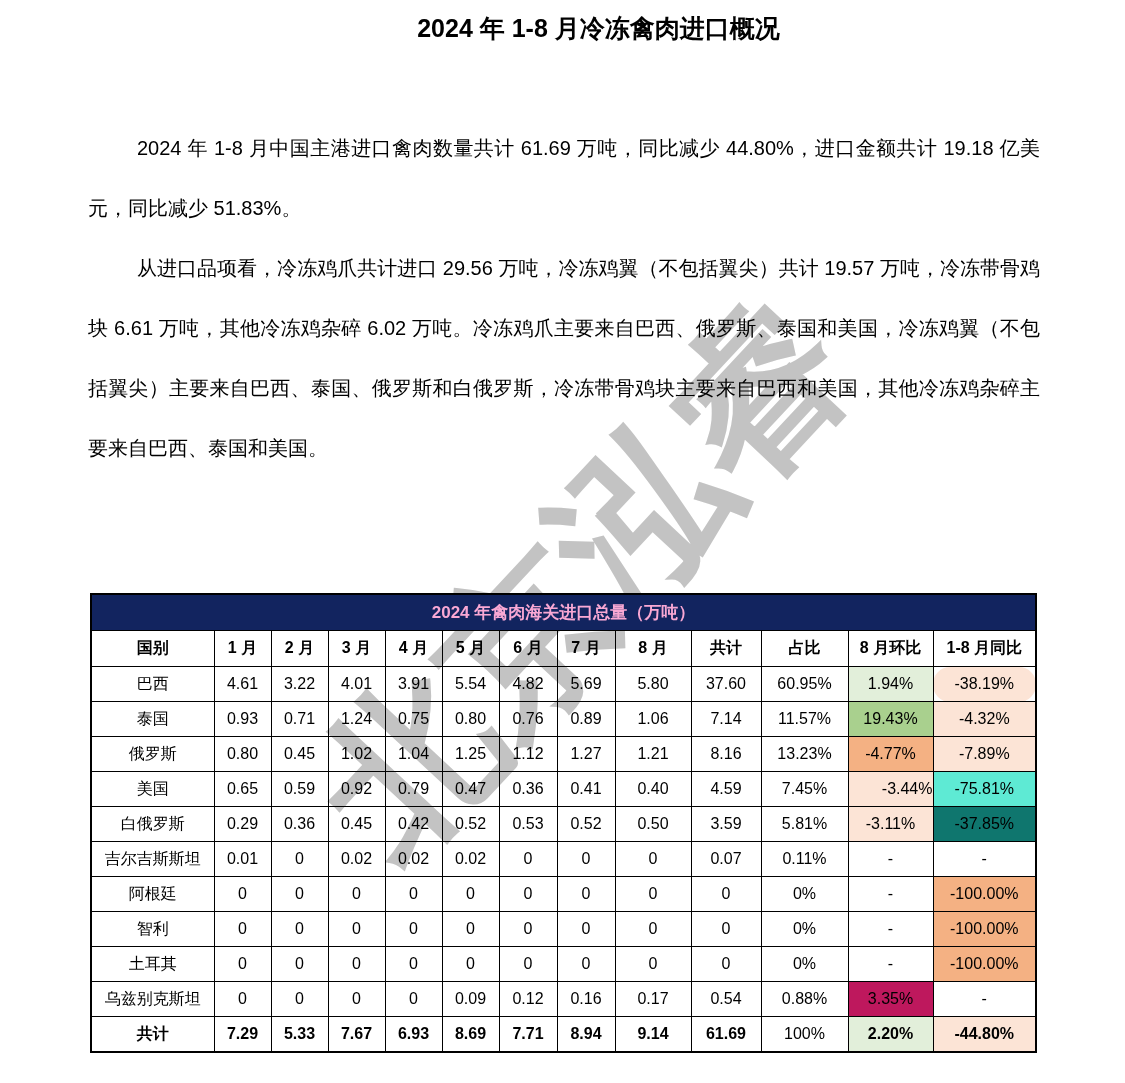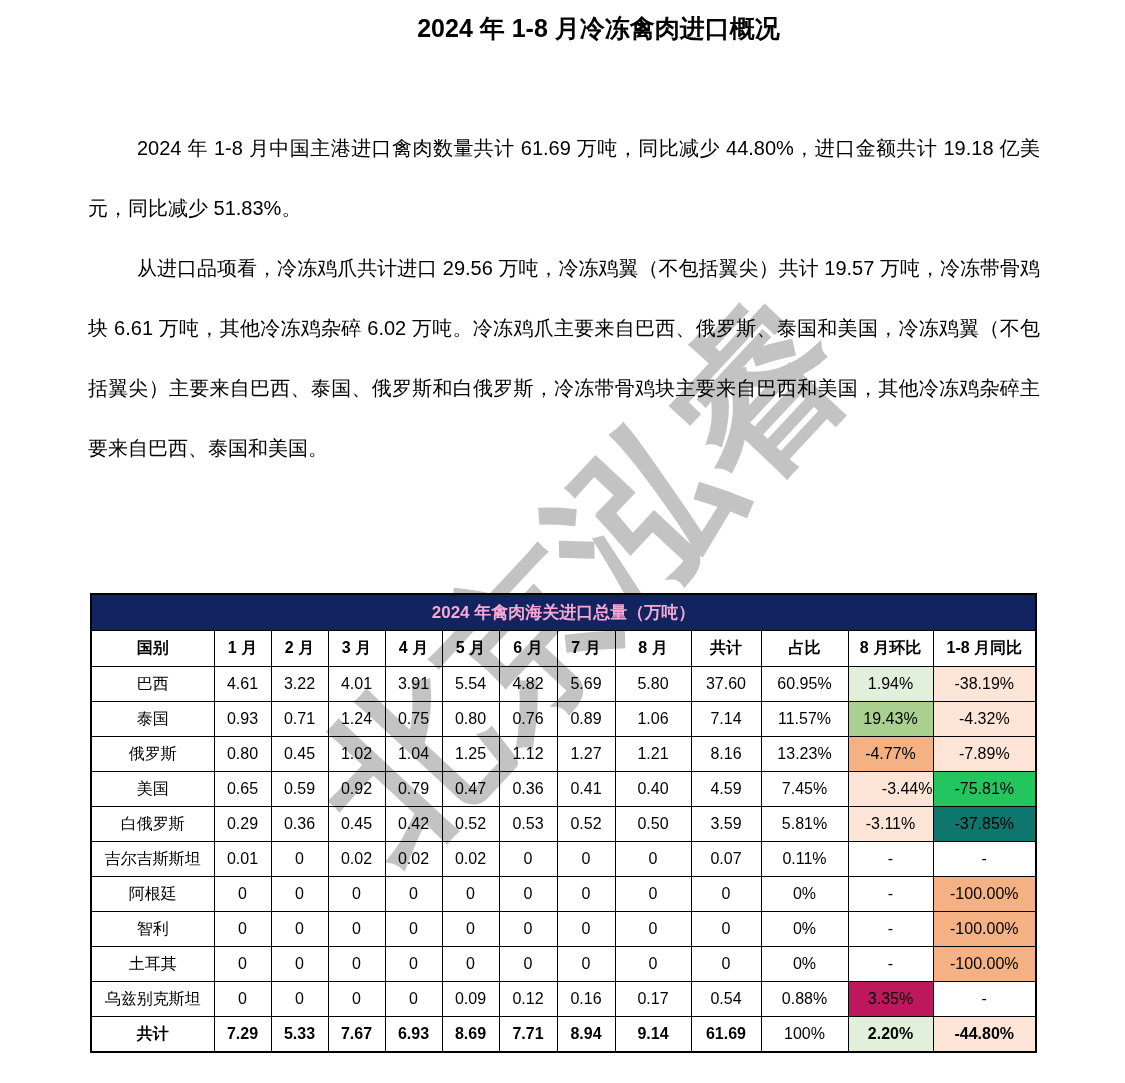--- a/index.html
+++ b/index.html
@@ -94,21 +94,21 @@
         <td>3.22</td>
         <td>4.01</td>
         <td>3.91</td>
         <td>5.54</td>
         <td>4.82</td>
         <td>5.69</td>
         <td>5.80</td>
         <td>37.60</td>
         <td>60.95%</td>
         <td style="background: rgb(226, 239, 218);">1.94%</td>
-        <td style="background: rgb(252, 228, 214);">-38.19%</td>
+        <td style="background: rgb(252, 228, 214); border-radius: 17px;">-38.19%</td>
       </tr>
       <tr>
         <td>泰国</td>
         <td>0.93</td>
         <td>0.71</td>
         <td>1.24</td>
         <td>0.75</td>
         <td>0.80</td>
         <td>0.76</td>
         <td>0.89</td>
@@ -139,21 +139,21 @@
         <td>0.59</td>
         <td>0.92</td>
         <td>0.79</td>
         <td>0.47</td>
         <td>0.36</td>
         <td>0.41</td>
         <td>0.40</td>
         <td>4.59</td>
         <td>7.45%</td>
         <td style="background: rgb(252, 228, 214); text-align: right;">-3.44%</td>
-        <td style="background: #22c55e;">-75.81%</td>
+        <td style="background: #5eead4;">-75.81%</td>
       </tr>
       <tr>
         <td>白俄罗斯</td>
         <td>0.29</td>
         <td>0.36</td>
         <td>0.45</td>
         <td>0.42</td>
         <td>0.52</td>
         <td>0.53</td>
         <td>0.52</td>

